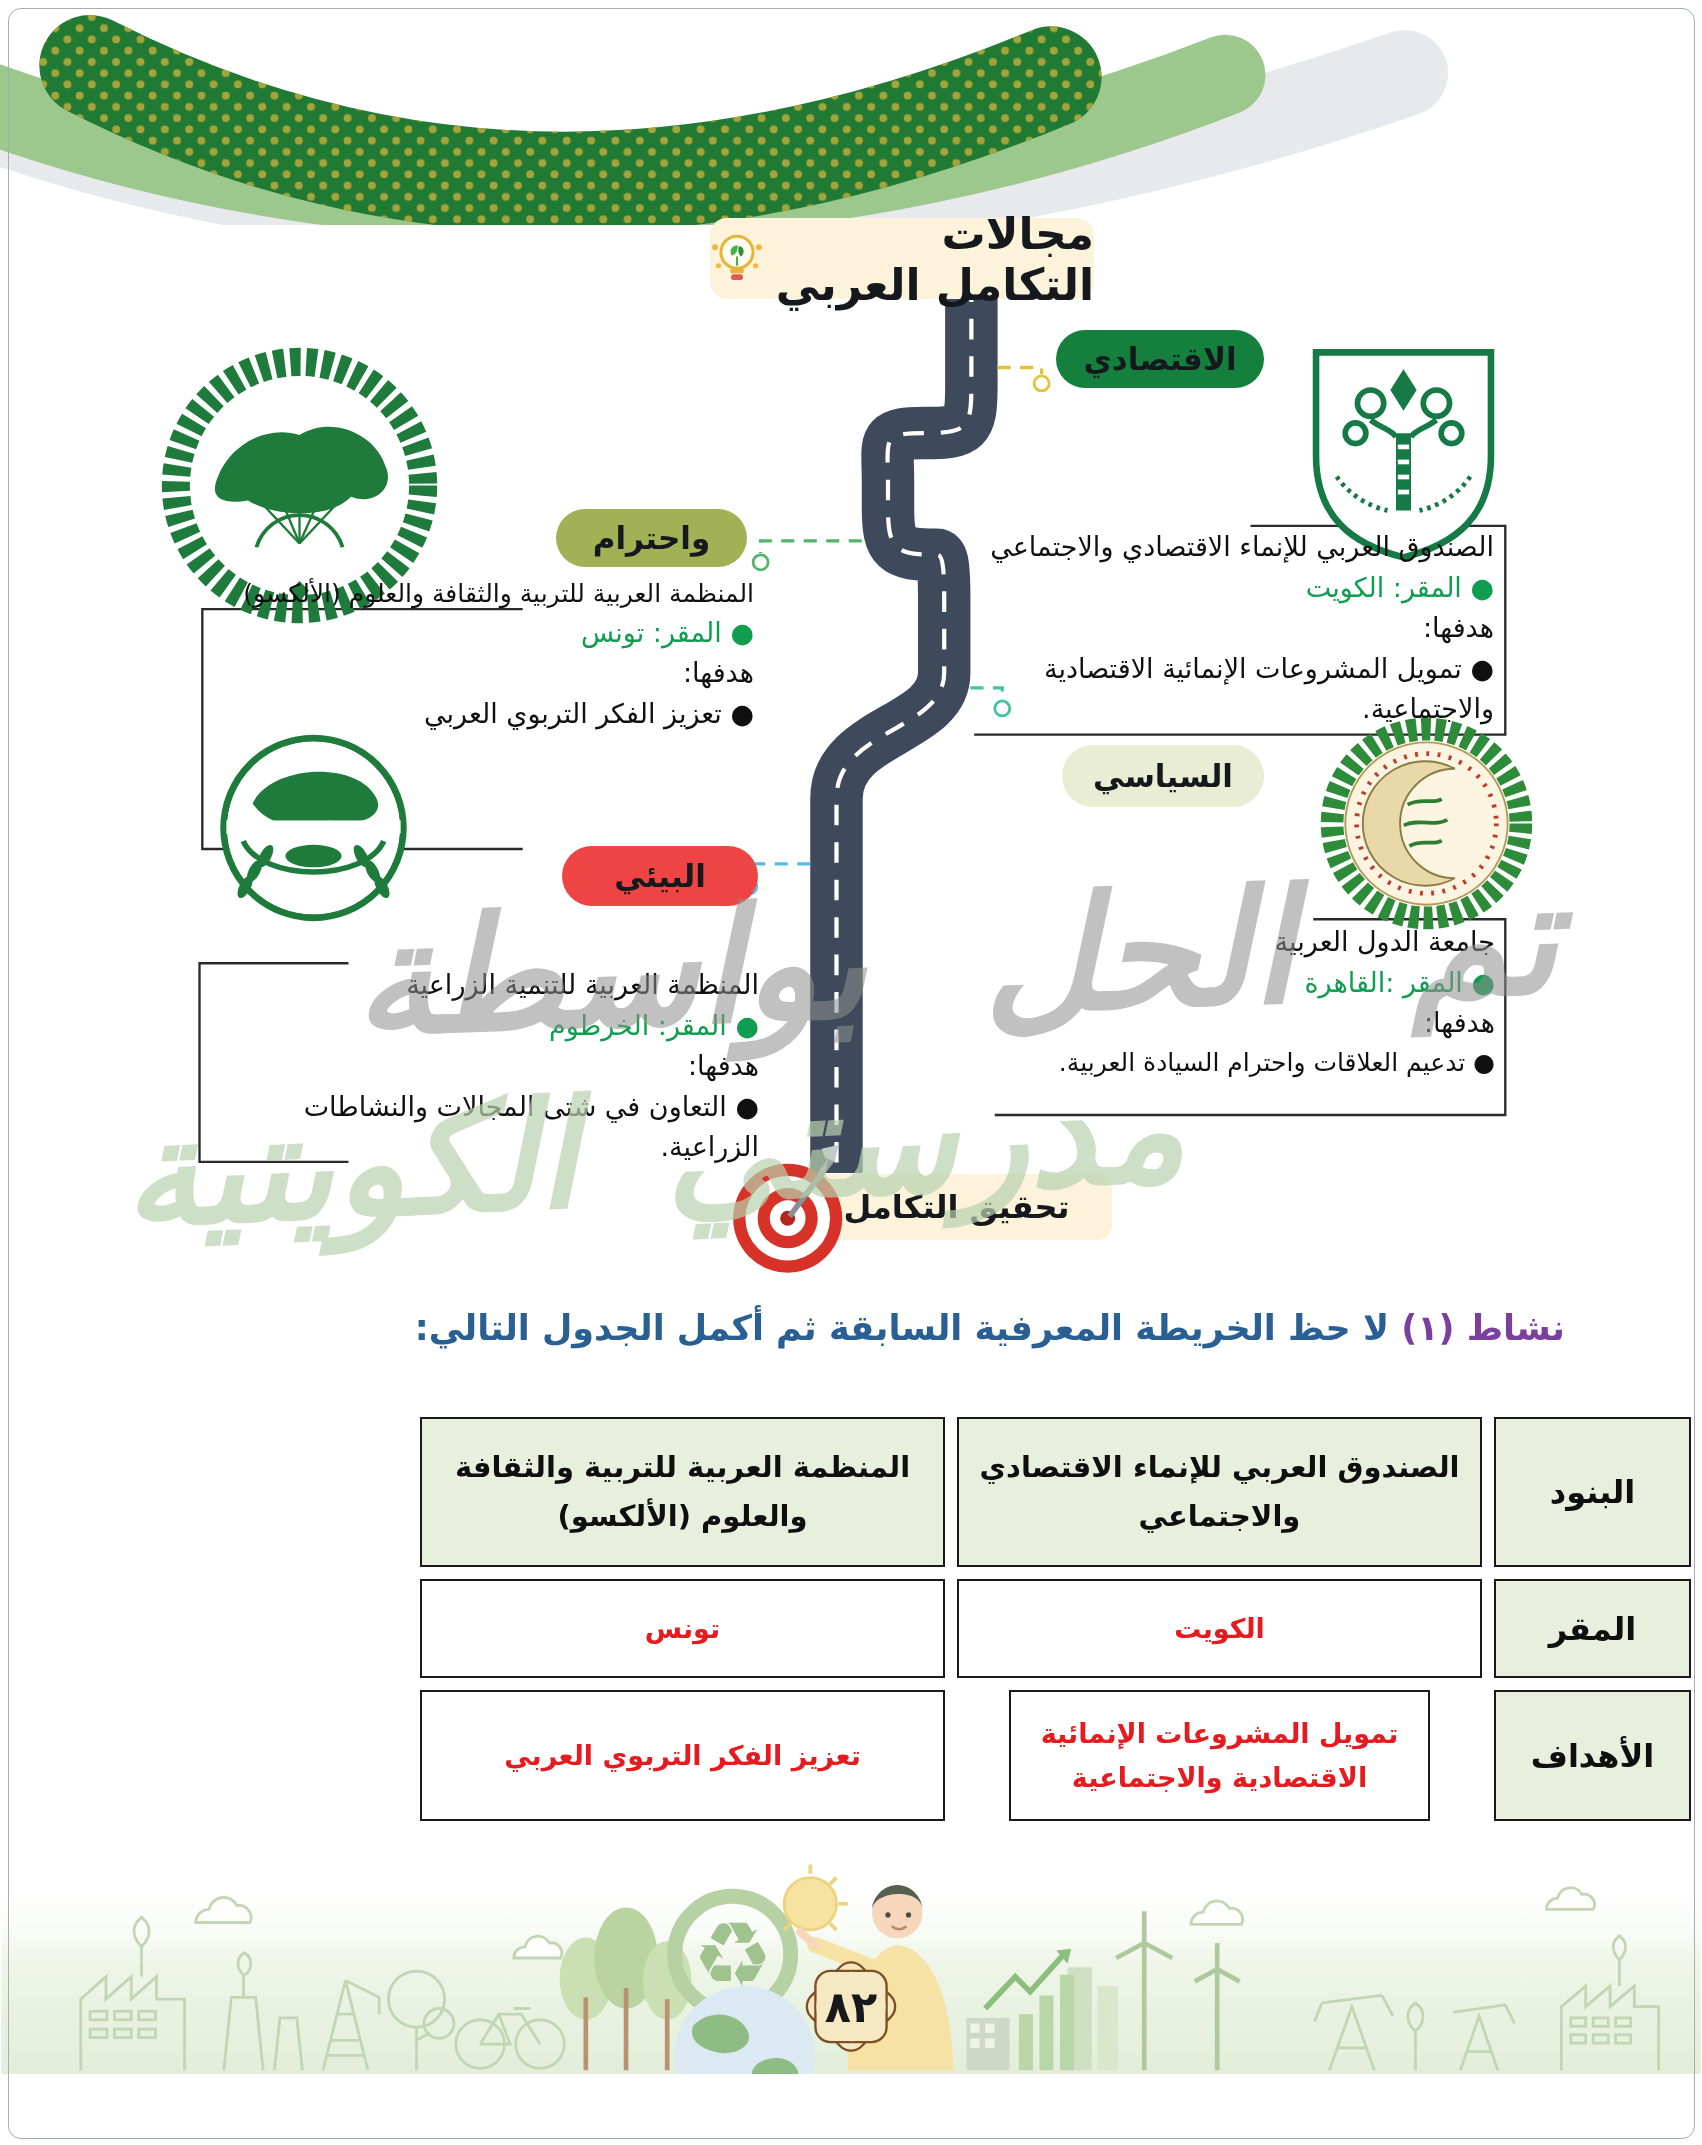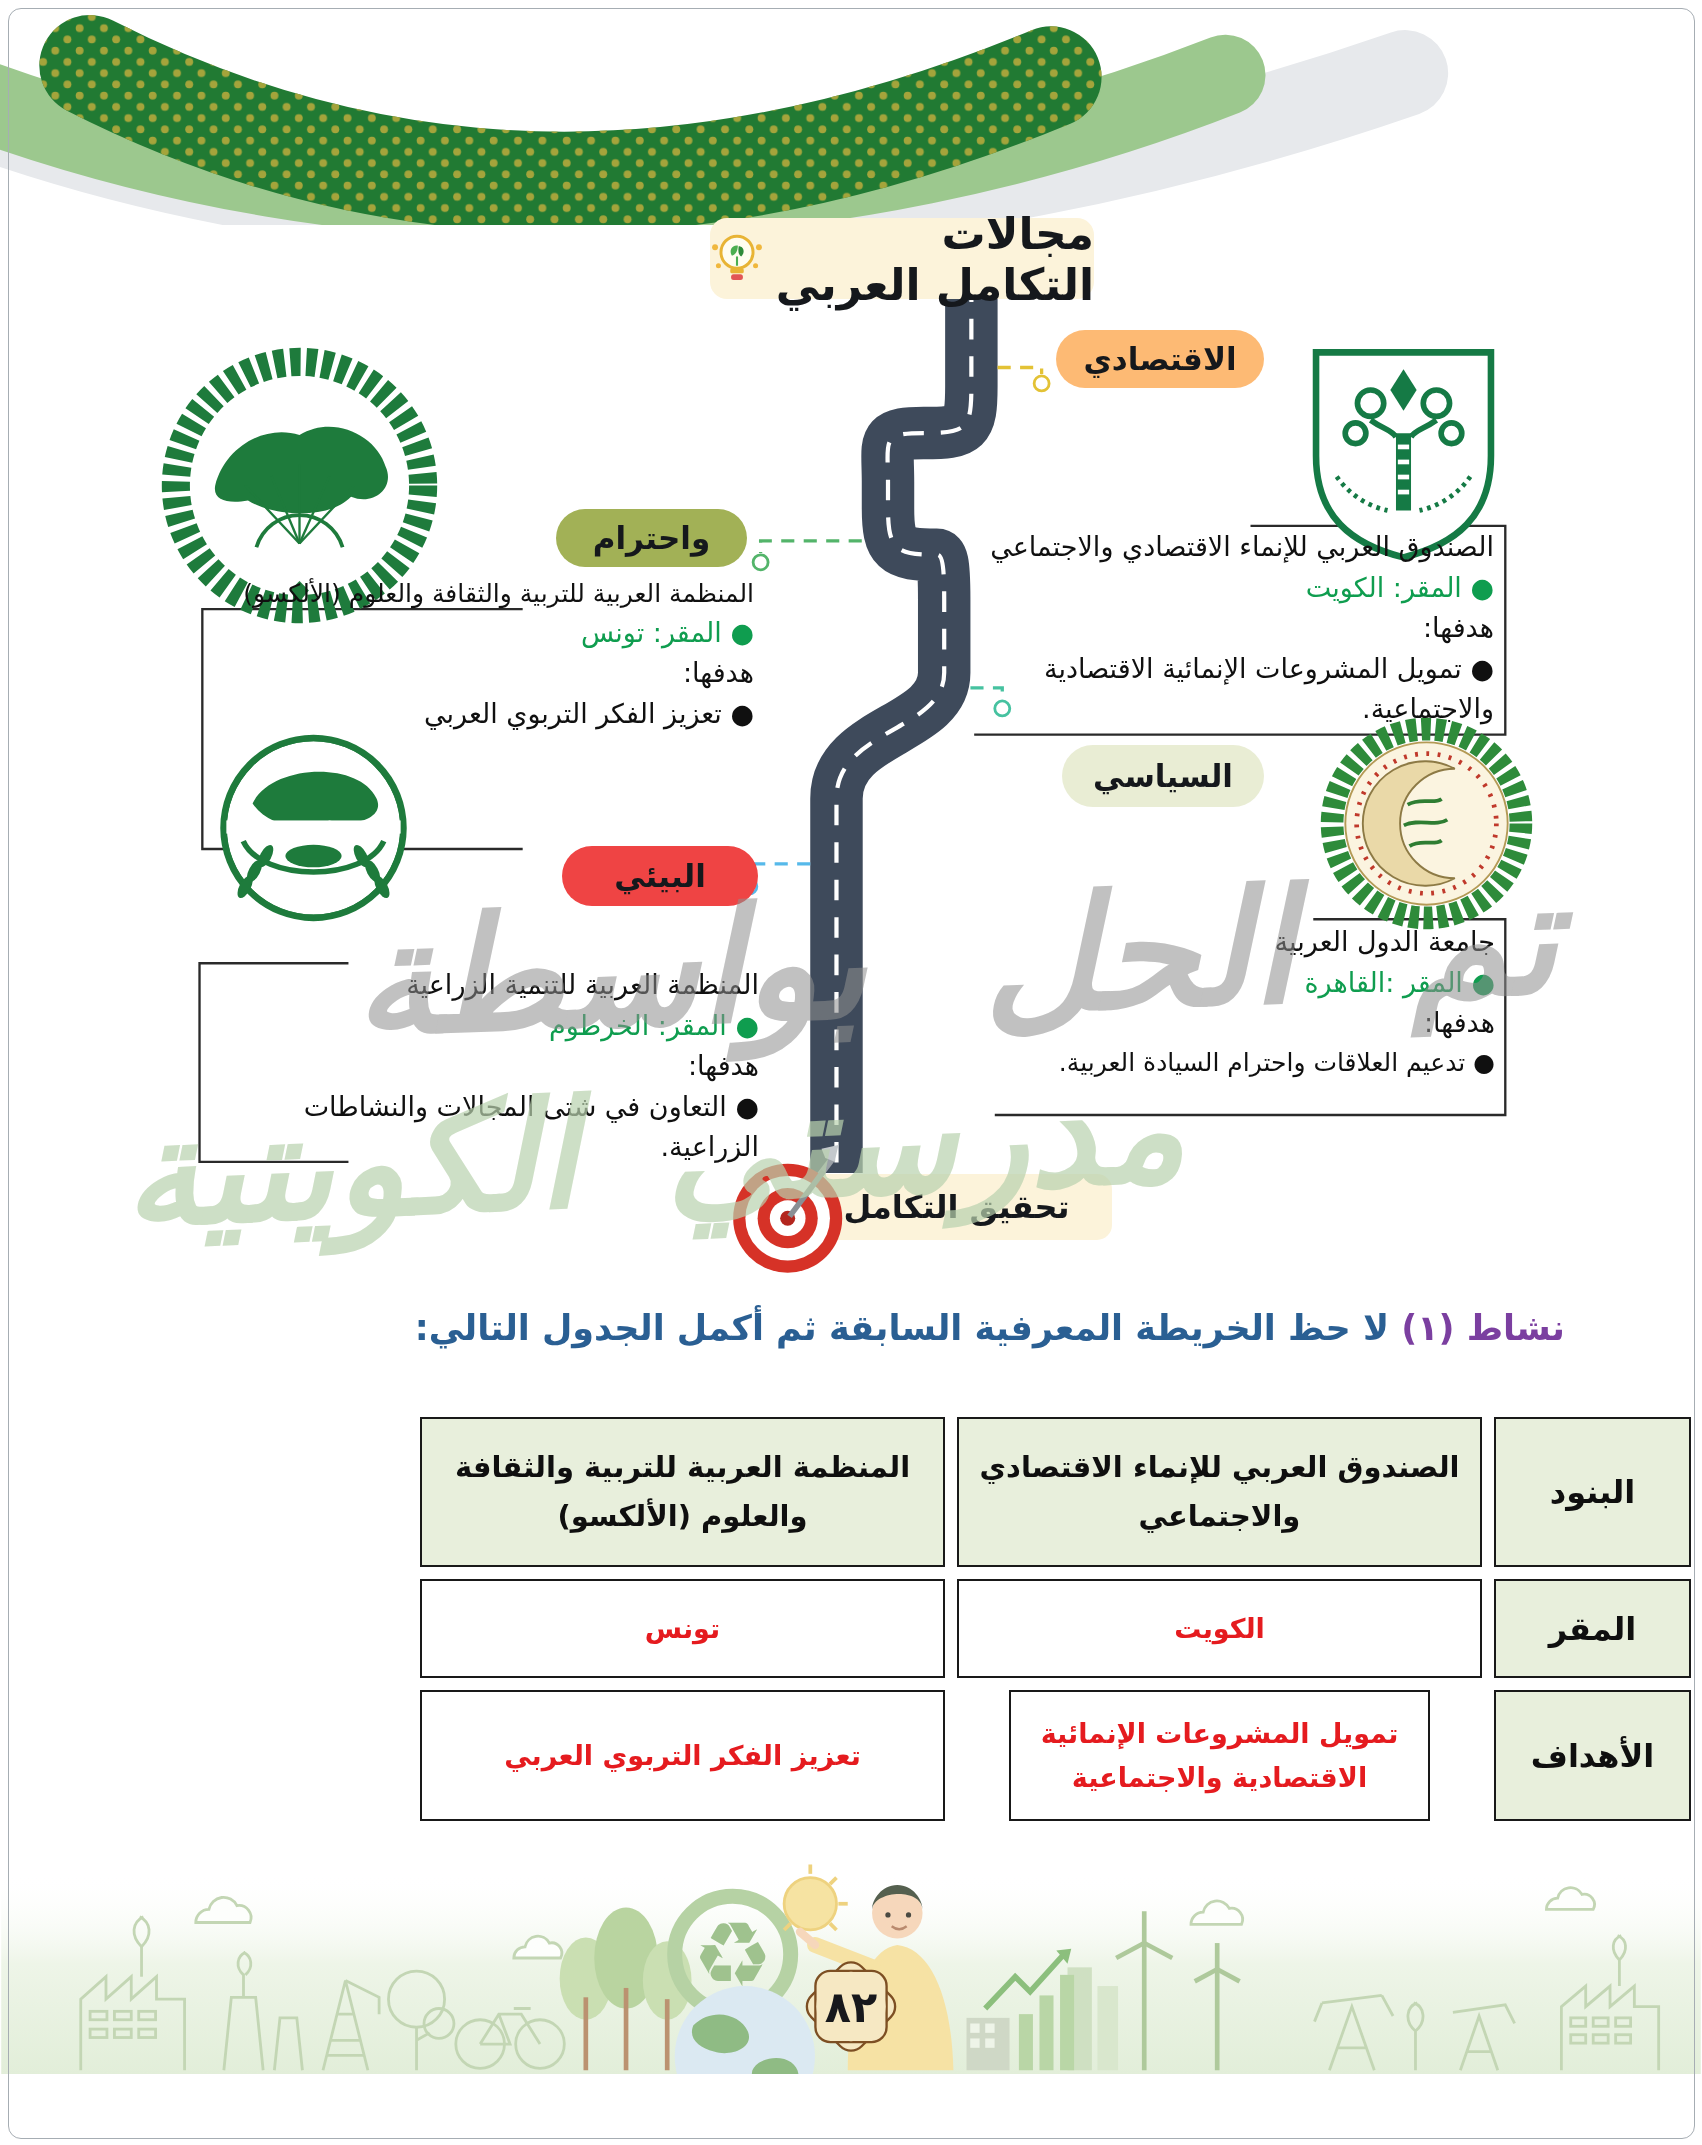--- a/index.html
+++ b/index.html
@@ -100,21 +100,21 @@
         <rect x="25" y="54" width="14" height="7" rx="3" fill="#e25555"></rect>
         <circle cx="6" cy="22" r="3.5" fill="#f0b73c"></circle>
         <circle cx="10" cy="44" r="3" fill="#f0b73c"></circle>
         <circle cx="58" cy="22" r="3.5" fill="#f0b73c"></circle>
         <circle cx="54" cy="44" r="3" fill="#f0b73c"></circle>
       </svg>
     </span>
     <span dir="rtl">مجالات التكامل العربي</span>
   </div>
 
-  <div class="pill" style="left:1056px;top:330px;width:208px;height:58px;background:#fdba74;">
+  <div class="pill" style="left:1056px;top:330px;width:208px;height:58px;background:#15803d;">
     <span>الاقتصادي</span>
   </div>
   <div class="pill" style="left:556px;top:509px;width:191px;height:58px;background:#a2b156;">
     <span>واحترام</span>
   </div>
   <div class="pill" style="left:1062px;top:745px;width:202px;height:62px;background:#e9edd4;">
     <span>السياسي</span>
   </div>
   <div class="pill" style="left:562px;top:846px;width:196px;height:60px;background:#ef4444;">
     <span>البيئي</span>

